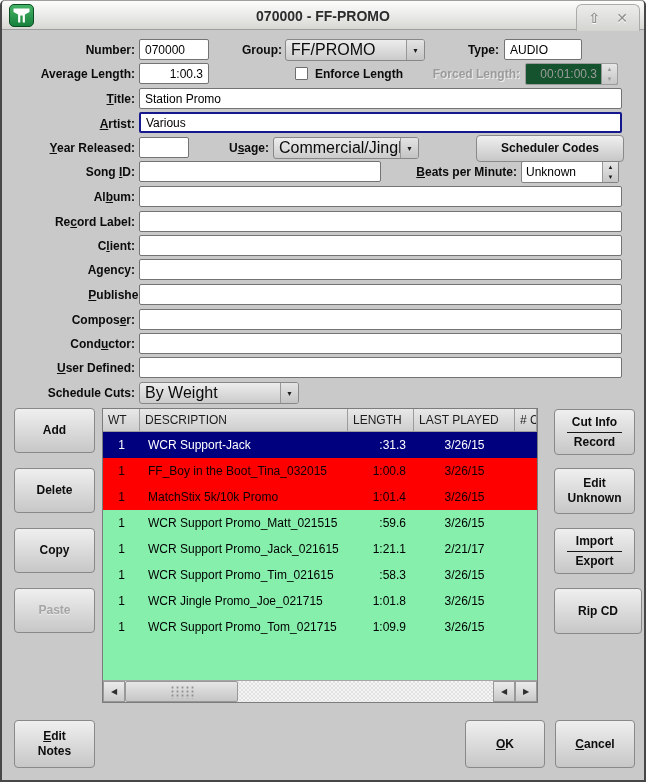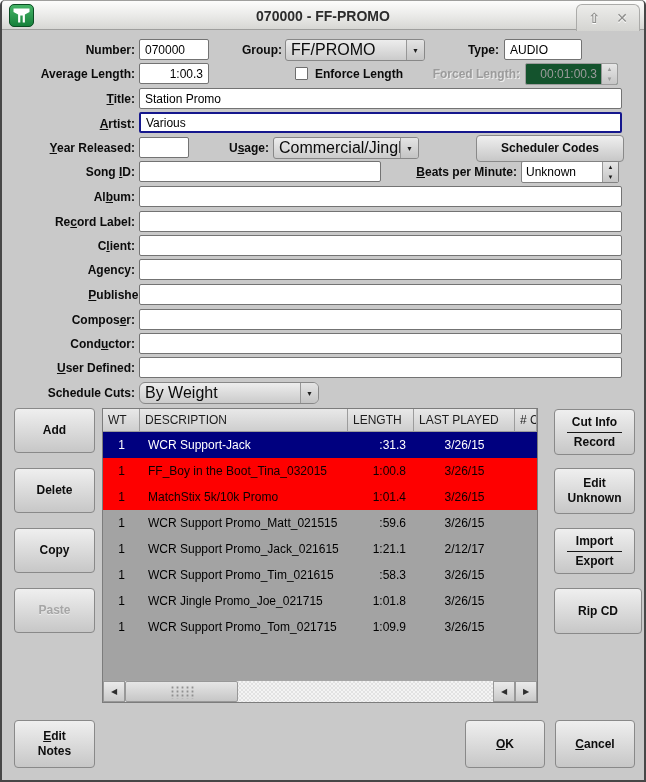--- a/index.html
+++ b/index.html
@@ -52,21 +52,21 @@
   .checkbox{position:absolute;width:13px;height:13px;background:#fff;border:1px solid #6e6e6e;border-radius:1px;}
   
   .btn{position:absolute;display:flex;flex-direction:column;align-items:center;justify-content:center;
     background:linear-gradient(#efefef,#c7c7c7);border:1px solid #898989;border-radius:4px;
     font-size:12px;font-weight:bold;color:#0d0d0d;line-height:15px;cursor:default;}
   .btn u{text-decoration:underline;}
   .btn.state-disabled{color:#a6a6a6;text-shadow:0 1px 0 #ebebeb;}
   .split-line{width:70%;height:1px;background:#161616;margin:2px 0;}
   
   .table{position:absolute;left:100px;top:408px;width:436px;height:295px;
-    background:#a3a3a3;border:1px solid #7c7c7c;overflow:hidden;}
+    background:#86efac;border:1px solid #7c7c7c;overflow:hidden;}
   .thead{display:grid;grid-template-columns:37px 208px 66px 101px 1fr;height:23px;}
   .th{background:linear-gradient(#e8e8e8,#cecece);border-right:1px solid #9c9c9c;
     border-bottom:1px solid #9c9c9c;font-size:12px;color:#1d1d1d;display:flex;align-items:center;
     padding:0 5px;white-space:nowrap;overflow:hidden;}
   .trow{display:grid;grid-template-columns:37px 208px 66px 101px 1fr;height:26px;
     font-size:12px;color:#000;align-items:center;}
   .trow.state-selected{background:#00007f;color:#fff;}
   .trow.state-red{background:#fe0000;color:#0d0000;}
   .c-wt{text-align:center;}
   .c-desc{padding-left:8px;white-space:nowrap;overflow:hidden;}
@@ -183,21 +183,21 @@
   <div class="lbl" style="left:0;top:310px;width:133px;">Compos<u>e</u>r:</div>
   <input class="input" style="left: 137px; top: 309px; width: 483px;" value="">
 
   <div class="lbl" style="left:0;top:334px;width:133px;">Cond<u>u</u>ctor:</div>
   <input class="input" style="left: 137px; top: 333px; width: 483px;" value="">
 
   <div class="lbl" style="left:0;top:358px;width:133px;"><u>U</u>ser Defined:</div>
   <input class="input" style="left: 137px; top: 357px; width: 483px;" value="">
 
   <div class="lbl" style="left:0;top:383px;width:133px;">Schedule Cuts:</div>
-  <div class="combo" style="left:137px;top:382px;width:180px;border-radius:6px;">
+  <div class="combo" style="left:137px;top:382px;width:160px;">
     <span class="txt">By Weight</span>
     <span class="arrow-box">▼</span>
   </div>
 
   <div class="btn" style="left:12px;top:408px;width:81px;height:45px;">
       <span>Add</span>
     </div>
   <div class="btn" style="left:12px;top:468px;width:81px;height:45px;">
       <span>Delete</span>
     </div>
@@ -242,21 +242,21 @@
       <div class="c-wt">1</div>
       <div class="c-desc">WCR Support Promo_Matt_021515</div>
       <div class="c-len">:59.6</div>
       <div class="c-last">3/26/15</div>
       <div></div>
     </div>
     <div class="trow state-normal">
       <div class="c-wt">1</div>
       <div class="c-desc">WCR Support Promo_Jack_021615</div>
       <div class="c-len">1:21.1</div>
-      <div class="c-last">2/12/17</div>
+      <div class="c-last">2/21/17</div>
       <div></div>
     </div>
     <div class="trow state-normal">
       <div class="c-wt">1</div>
       <div class="c-desc">WCR Support Promo_Tim_021615</div>
       <div class="c-len">:58.3</div>
       <div class="c-last">3/26/15</div>
       <div></div>
     </div>
     <div class="trow state-normal">

